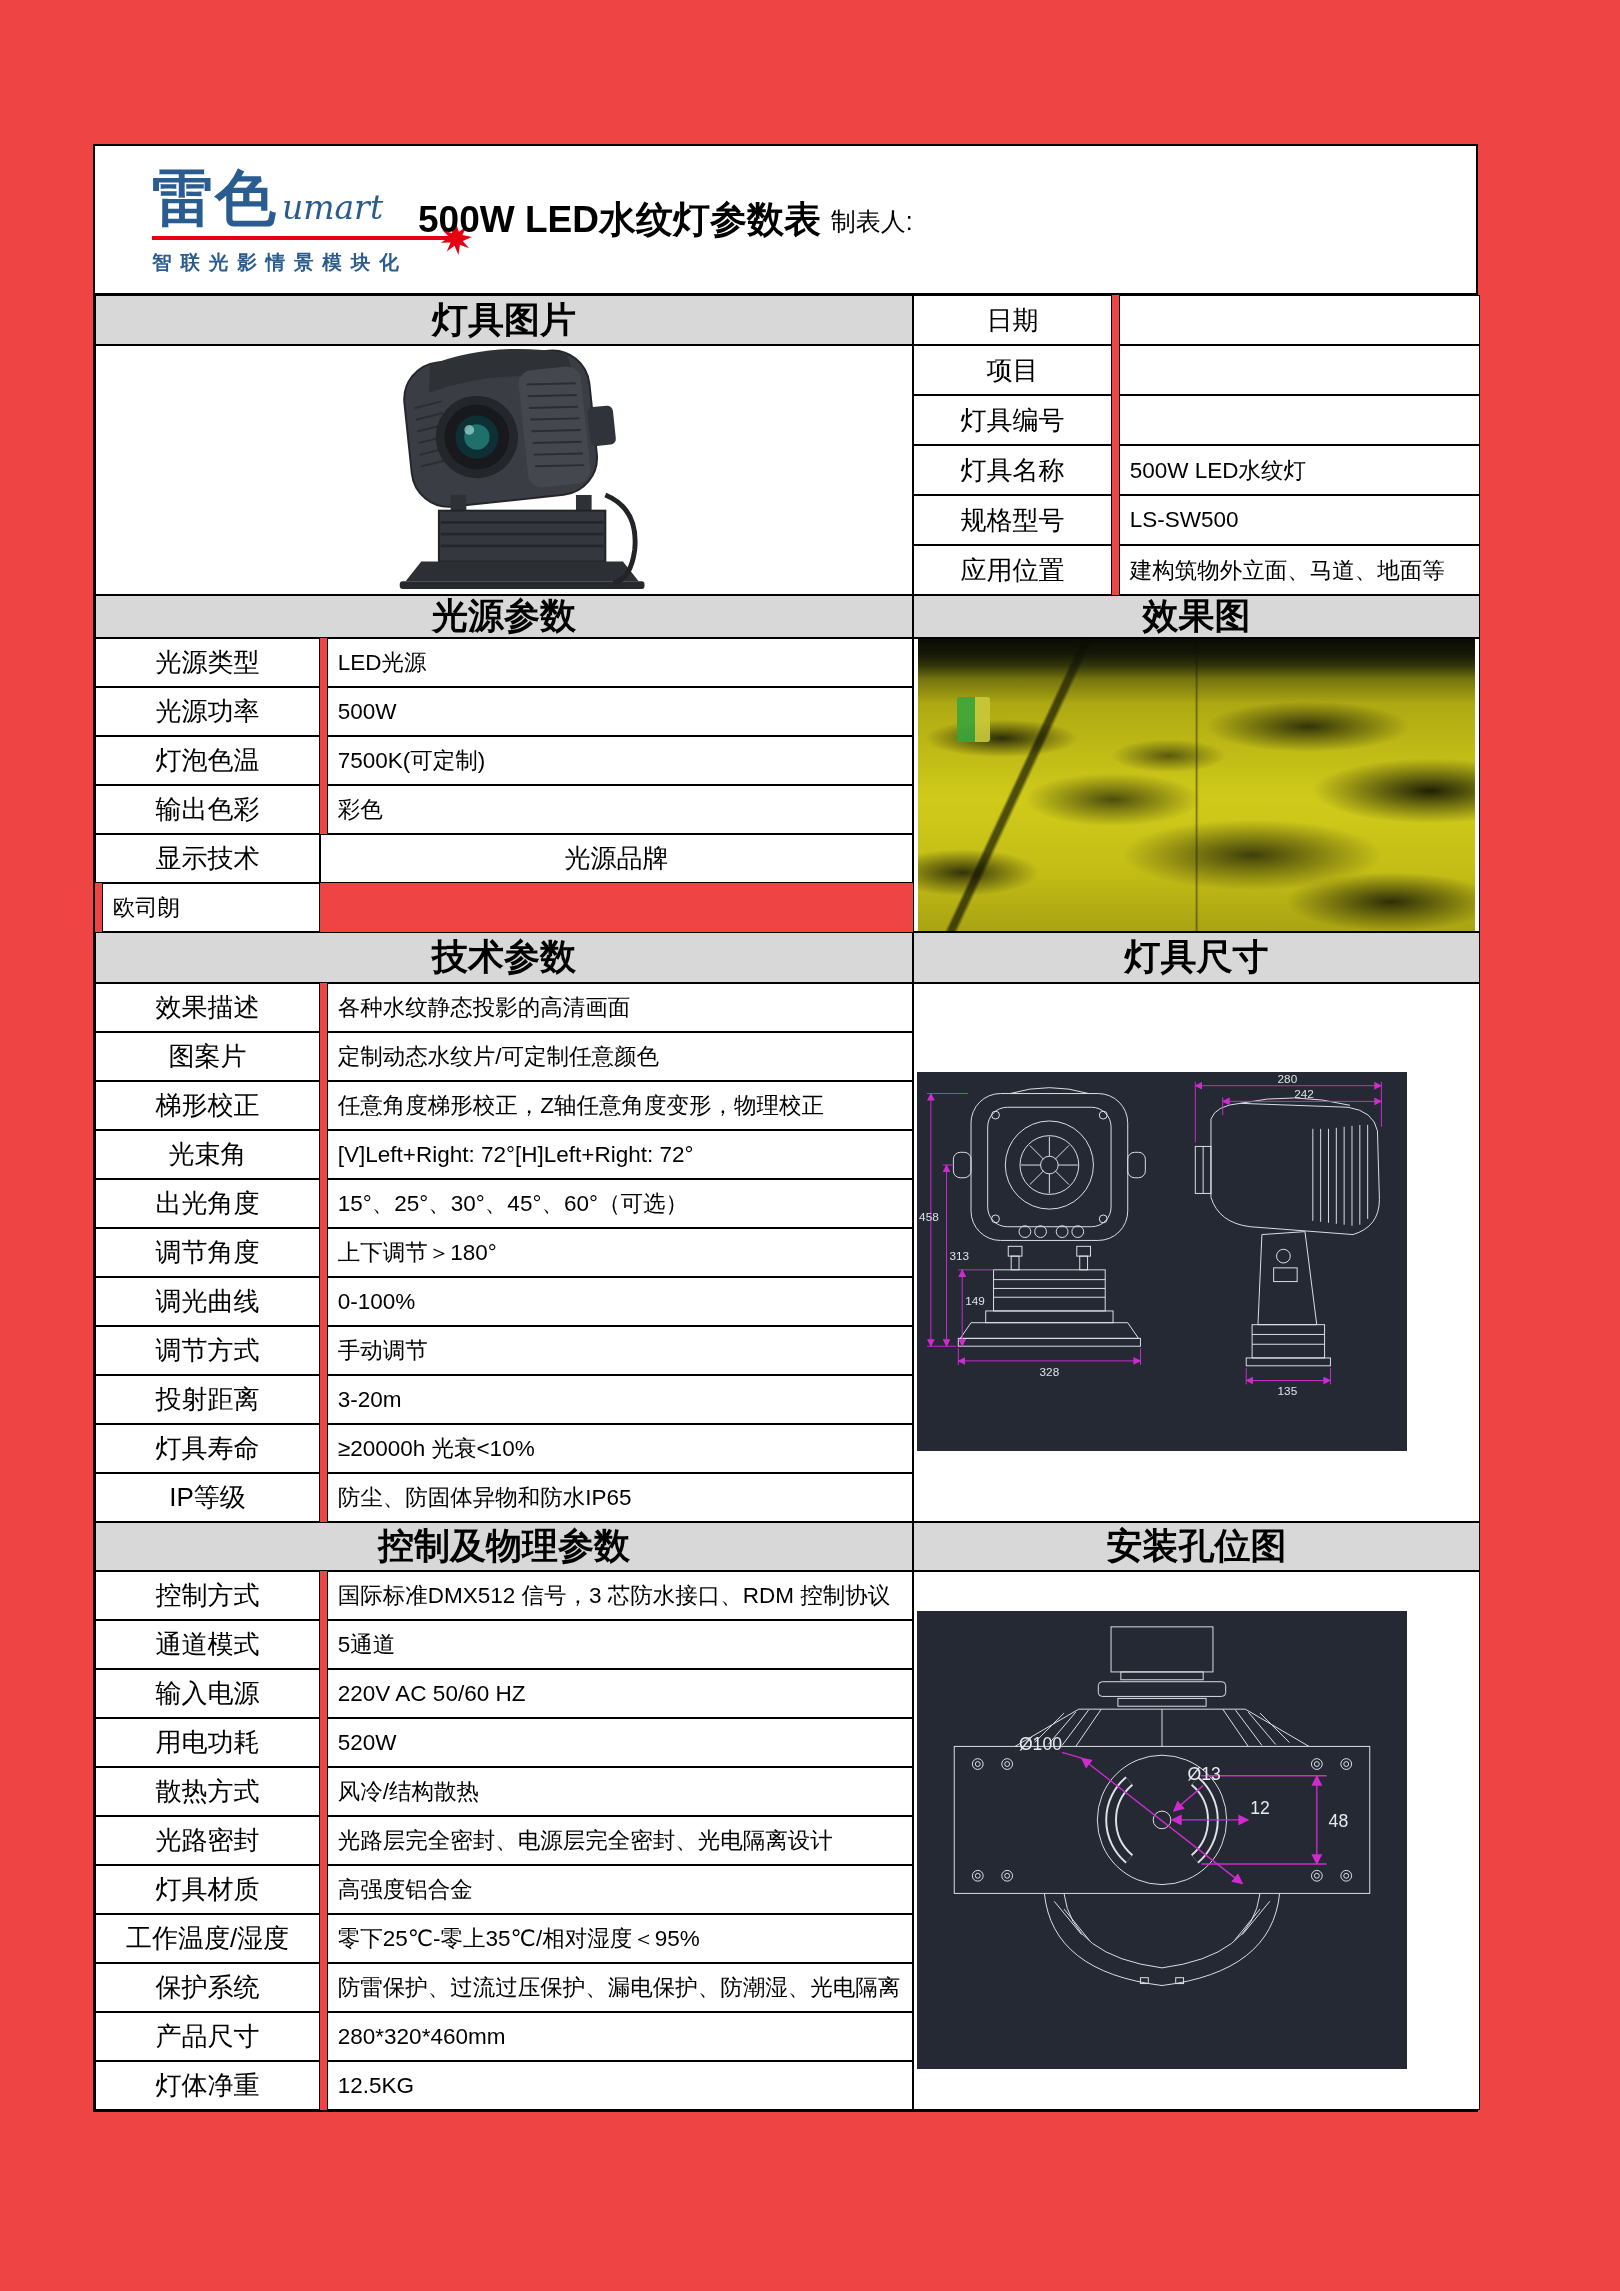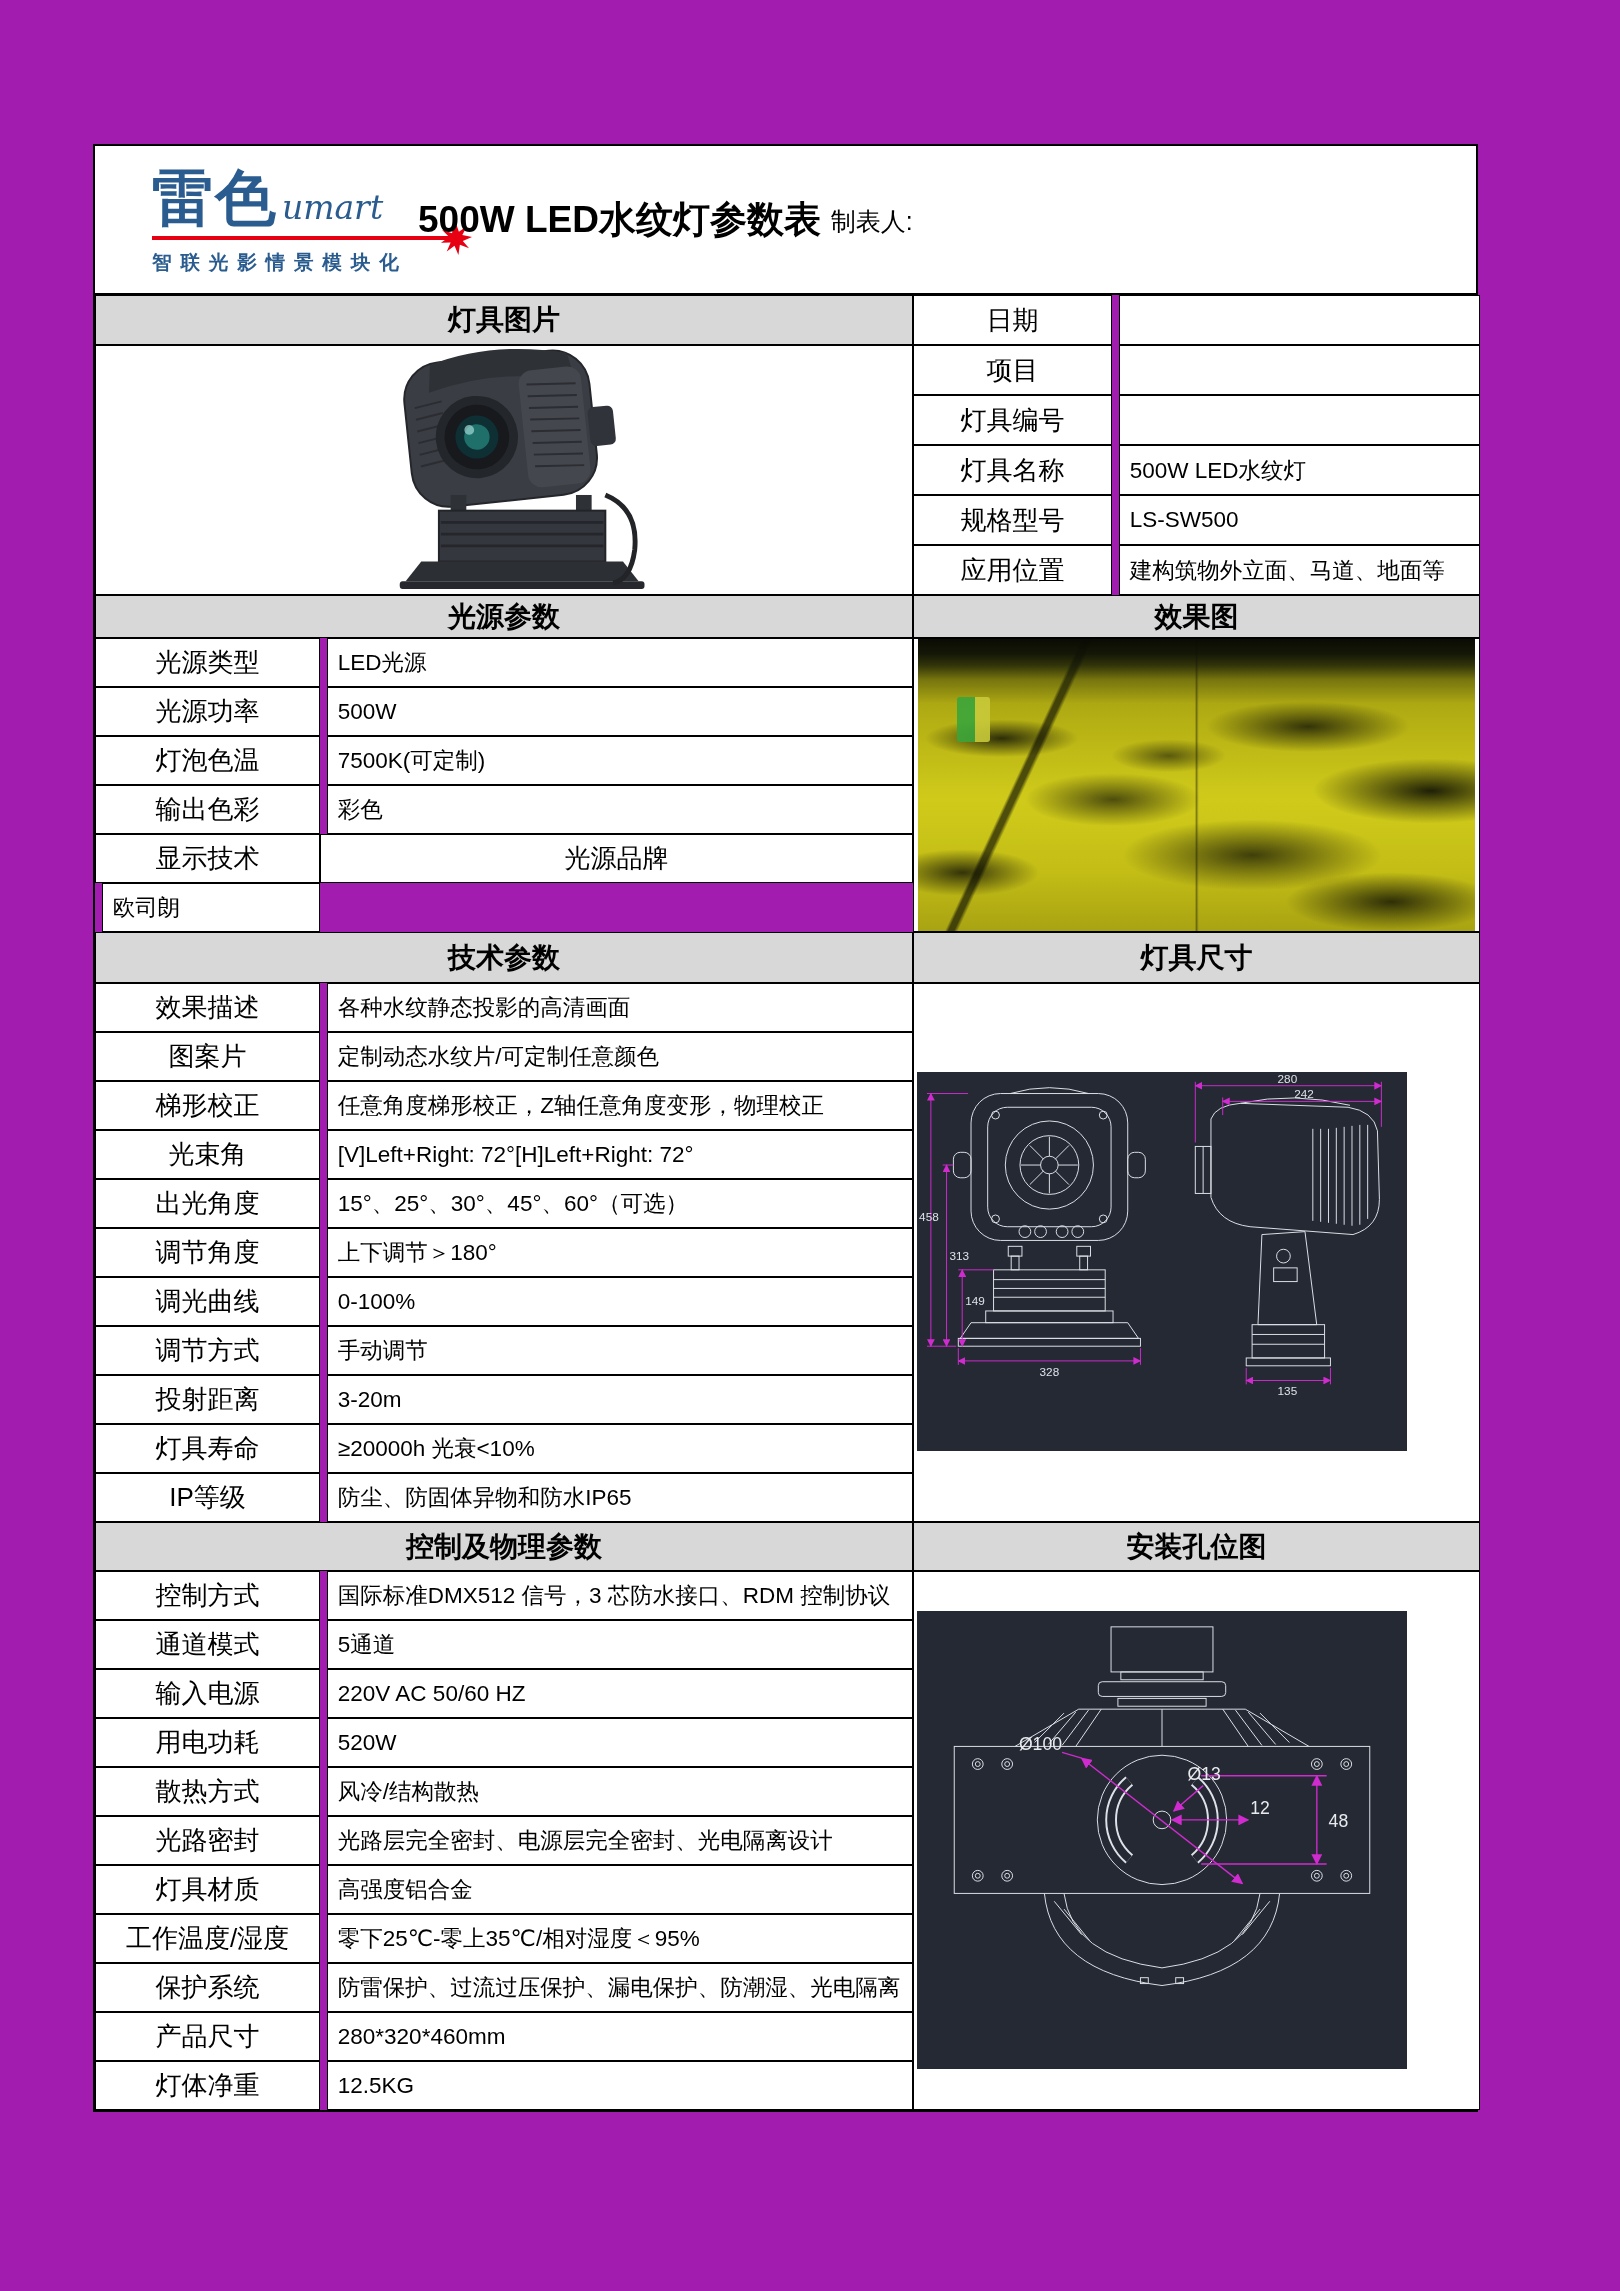--- a/index.html
+++ b/index.html
@@ -1,16 +1,16 @@
 <!DOCTYPE html>
 <html><head>
 <meta charset="utf-8">
 <style>
   html,body{margin:0;padding:0;background:#888;}
-  .page{width:1620px;height:2292px;position:relative;background:#a21caf;
+  .page{width:1620px;height:2292px;position:relative;background:#ef4444;
         font-family:"Liberation Sans","DejaVu Sans",sans-serif;color:#000;}
   .sheet{position:absolute;left:93px;top:144px;width:1385px;}
 
   
   .header-band{position:relative;height:147px;border:2px solid #000;border-bottom:none;background:#fff;box-sizing:content-box;}
   .logo{position:absolute;left:57px;top:11.8px;width:333px;}
   .logo-top{position:relative;height:76px;}
   .logo-cn{font-family:"DejaVu Serif","Liberation Serif",serif;font-weight:bold;font-size:61px;color:#2a5c8f;letter-spacing:2px;}
   .logo-en{font-family:"DejaVu Serif","Liberation Serif",serif;font-style:italic;font-size:33px;color:#2a5c8f;margin-left:3.9px;}
   .logo-line{position:relative;height:3.9px;background:#e60012;width:306px;margin-top:2px;}
@@ -23,21 +23,21 @@
   
   .doc-table{border:2px solid #000;}
   .grid{display:grid;}
   #sec1{grid-template-columns:818px 199px 368px;grid-template-rows:repeat(6,50px);}
   #sec2{grid-template-columns:225px 593px 567px;grid-template-rows:43px repeat(6,49px);}
   #sec3{grid-template-columns:225px 593px 567px;grid-template-rows:51px repeat(11,49px);}
   #sec4{grid-template-columns:225px 593px 567px;grid-template-rows:49px repeat(11,49px);}
   .cell{border:1px solid #000;box-sizing:border-box;display:flex;align-items:center;overflow:hidden;background:#fff;}
   .lab{justify-content:center;font-size:26px;text-align:left;}
   .val{padding-left:9.8px;font-size:22.5px;white-space:nowrap;margin-left:7px;}
-  .gray{background:#d8d8d8;justify-content:center;font-weight:bold;font-size:28px;}
+  .gray{background:#d8d8d8;justify-content:center;font-weight:bold;font-size:36px;}
   .imgcell{padding:0;}
   .imgcell-center{justify-content:center;}
   .imgcell-top{align-items:flex-start;}
 
   
   .effect-photo{width:100%;height:100%;margin:3.9px;box-sizing:border-box;position:relative;overflow:hidden;
     background-color:#b9b414;
     background-image:
       linear-gradient(180deg, rgba(8,10,4,0.98) 0%, rgba(14,17,6,0.95) 5%, rgba(20,24,8,0.78) 9%, rgba(40,44,10,0.35) 14%, rgba(0,0,0,0) 22%),
       linear-gradient(115deg, transparent 23.5%, rgba(10,12,4,.65) 24%, rgba(10,12,4,.65) 24.8%, transparent 25.4%),

